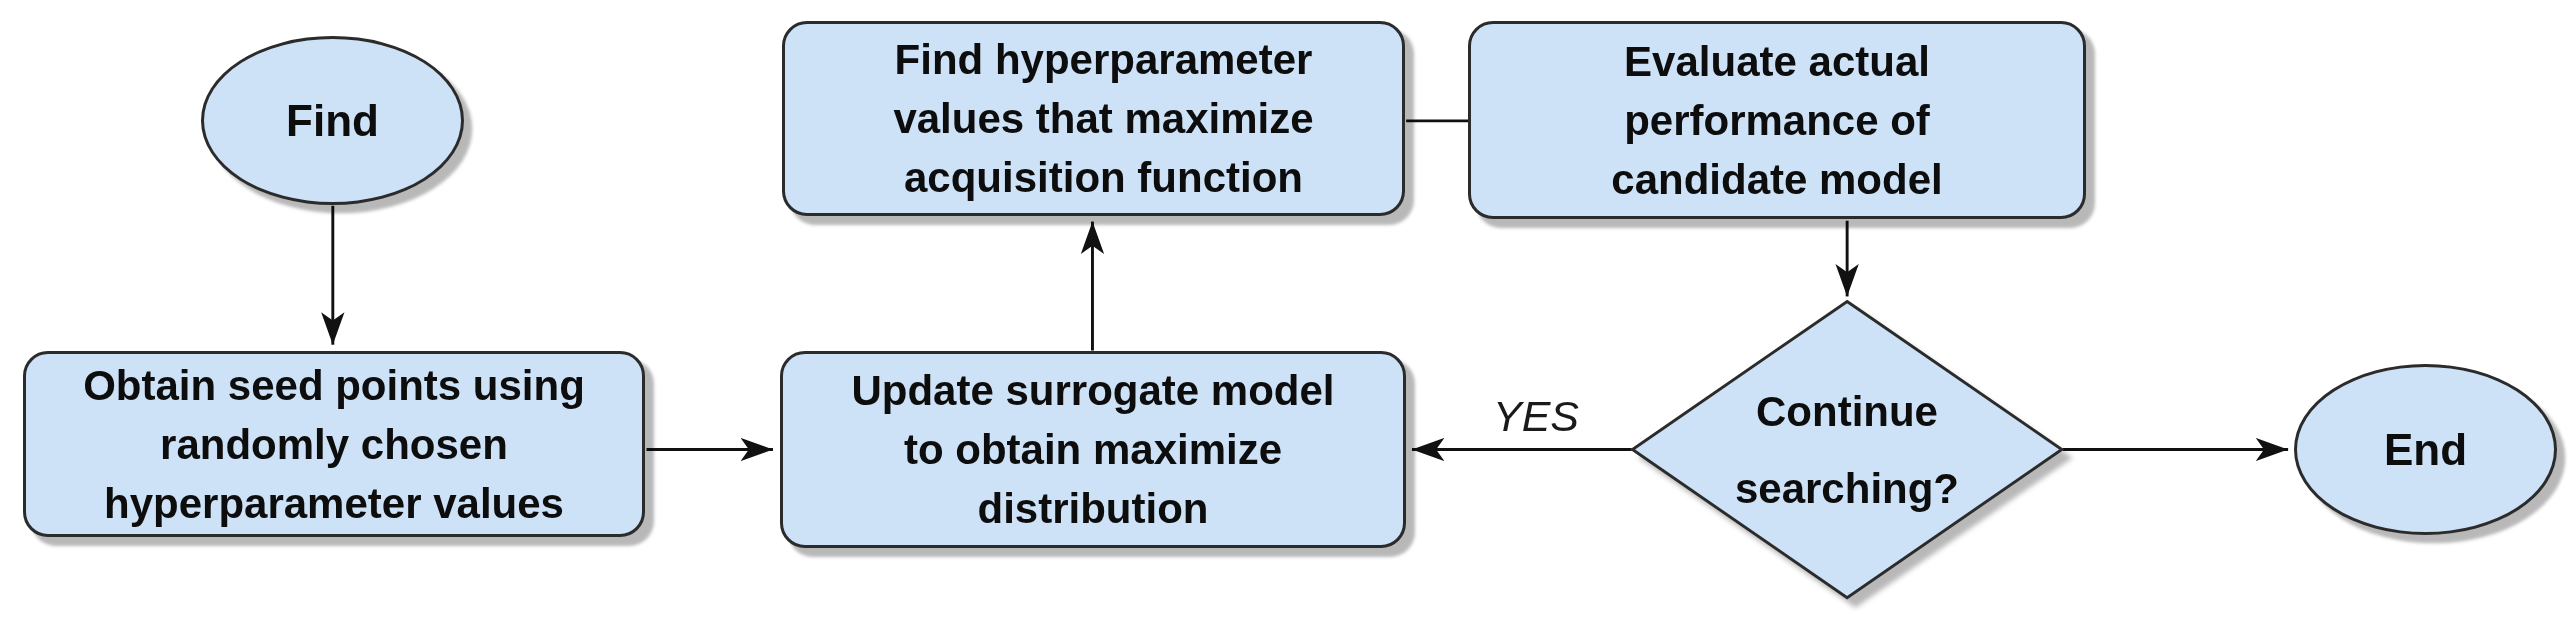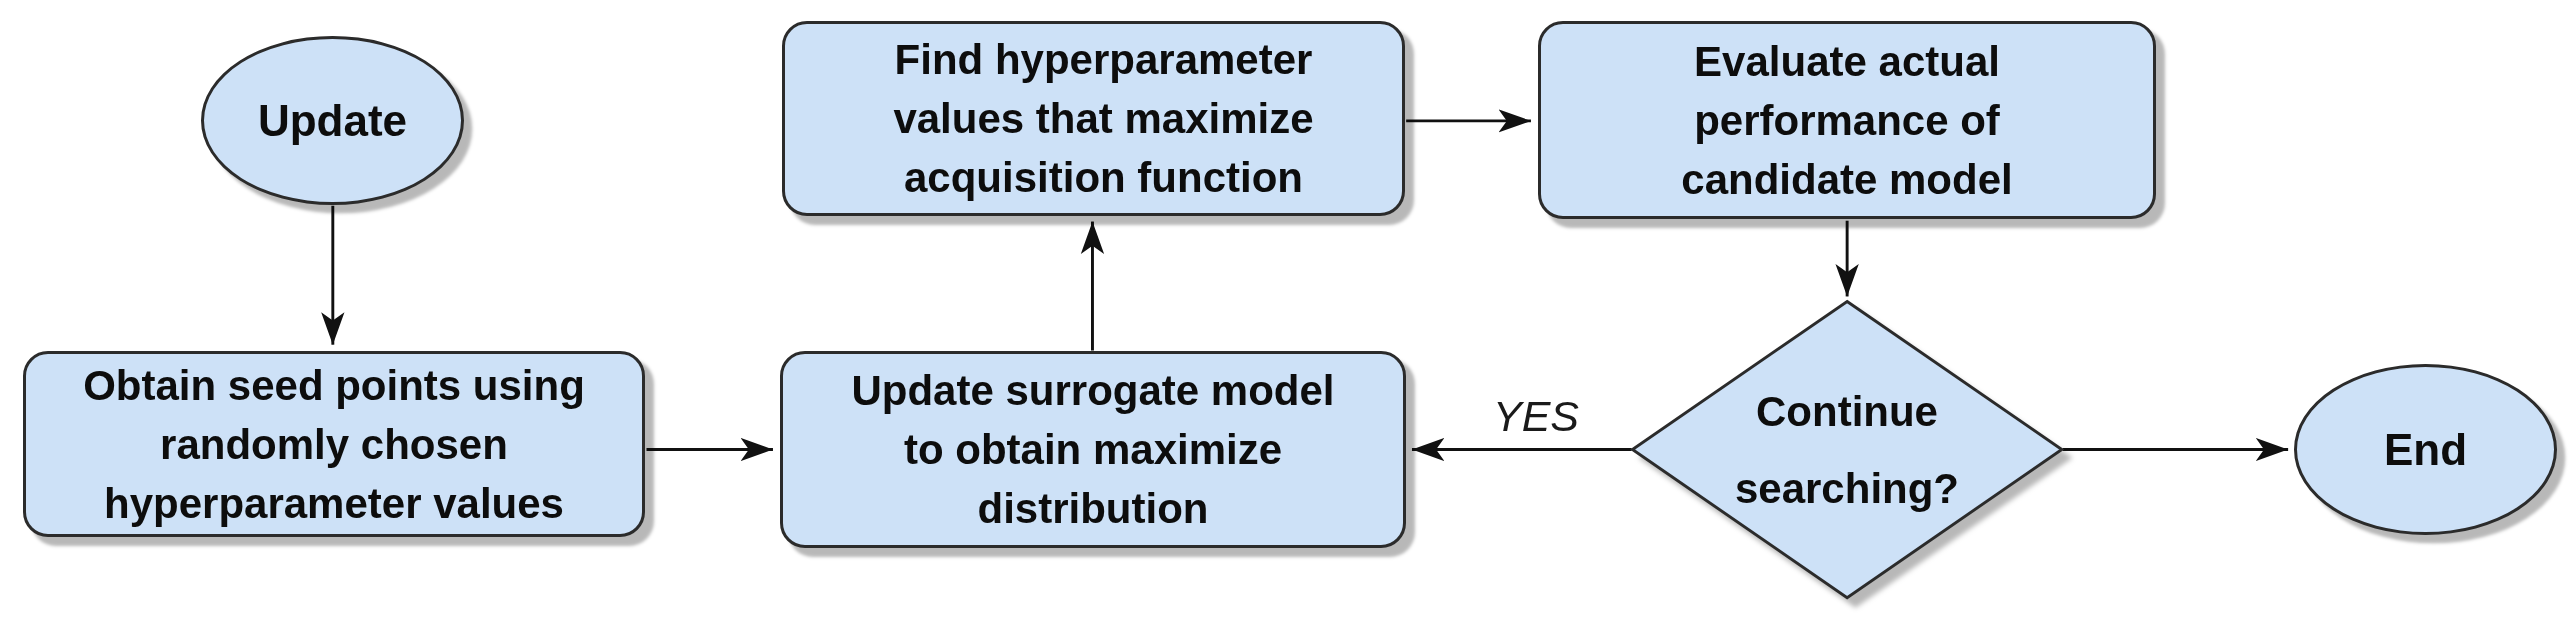--- a/index.html
+++ b/index.html
@@ -83,42 +83,42 @@
     <path class="edge" d="M1313,421 L1313,266" marker-end="url(#arrow)"></path>
     <path class="edge" d="M1690,145 L1840,145" marker-end="url(#arrow)"></path>
     <path class="edge" d="M2220,265 L2220,356" marker-end="url(#arrow)"></path>
     <path class="edge" d="M1961,540 L1697,540" marker-end="url(#arrow)"></path>
     <path class="edge" d="M2479,540 L2750,540" marker-end="url(#arrow)"></path>
 
     <polygon class="diamond-shape" points="2220,362 2478,540 2220,718 1962,540"></polygon>
   </svg>
 
   <div class="node terminator" style="left:201px;top:36px;width:263px;height:169px;">
-    <span class="node-label">Update</span>
+    <span class="node-label">Find</span>
   </div>
 
   <div class="node process" style="left:23px;top:351px;width:622px;height:186px;">
     <span class="node-label">Obtain seed points using
 randomly chosen
 hyperparameter values</span>
   </div>
 
   <div class="node process" style="left:780px;top:351px;width:626px;height:197px;">
     <span class="node-label">Update surrogate model
 to obtain maximize
 distribution</span>
   </div>
 
   <div class="node process" style="left:782px;top:21px;width:623px;height:195px;padding-left:20px;">
     <span class="node-label">Find hyperparameter
 values that maximize
 acquisition function</span>
   </div>
 
-  <div class="node process" style="left:1538px;top:21px;width:618px;height:198px;">
+  <div class="node process" style="left:1468px;top:21px;width:618px;height:198px;">
     <span class="node-label">Evaluate actual
 performance of
 candidate model</span>
   </div>
 
   <div class="diamond-label" style="left:1697px;top:388px;width:300px;height:123px;">Continue
 searching?</div>
 
   <div class="node terminator" style="left:2294px;top:364px;width:263px;height:171px;">
     <span class="node-label">End</span>

